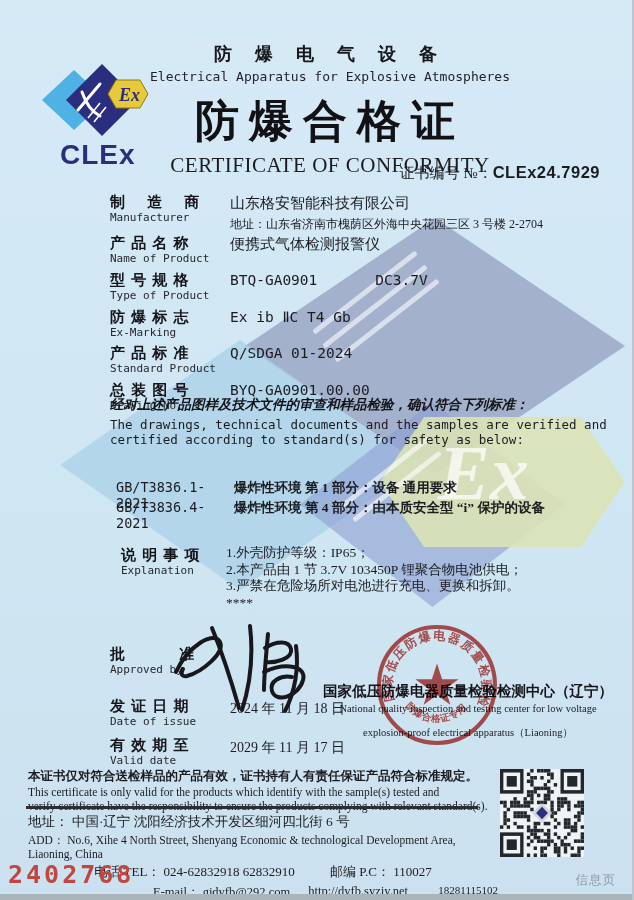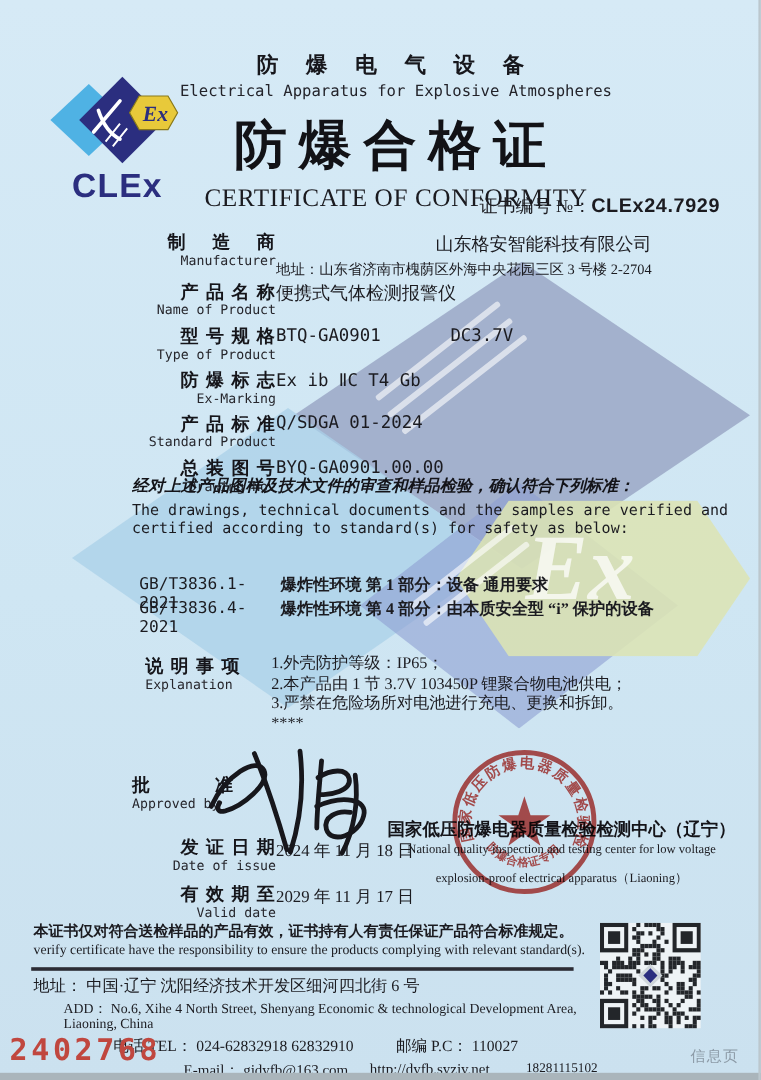--- a/index.html
+++ b/index.html
@@ -16,21 +16,21 @@
          color:rgba(255,255,255,.72);}
   
   #hdr{position:absolute;left:95px;top:42px;width:470px;text-align:center;z-index:2;}
   .h-cn{font-size:18px;font-weight:bold;letter-spacing:9px;color:#17171c;}
   .h-en{font-size:13px;font-family:"DejaVu Sans Mono",monospace;margin-top:3px;color:#23232a;}
   .h-big{font-size:44px;font-weight:bold;letter-spacing:10px;margin-top:8px;color:#121216;}
   .h-cert{font-size:21px;font-family:"Liberation Serif",serif;margin-top:2px;letter-spacing:.5px;}
   #certno{position:absolute;right:34px;top:163px;font-size:15px;z-index:2;font-family:"Liberation Serif",serif;}
   #certno b{font-family:"Liberation Sans",sans-serif;font-size:16.5px;letter-spacing:.5px;}
   
-  .frow{position:absolute;left:110px;display:flex;z-index:2;text-align:right;}
+  .frow{position:absolute;left:110px;display:flex;z-index:2;}
   .flabel{width:120px;flex:0 0 120px;}
   .lcn{font-size:15px;font-weight:bold;letter-spacing:1px;color:#15151a;white-space:nowrap;}
   .len{font-size:11px;font-family:"DejaVu Sans Mono",monospace;margin-top:-1px;color:#26262c;white-space:nowrap;}
   .fval{font-family:"Liberation Serif",serif;font-size:15px;padding-top:1px;white-space:nowrap;}
   .fval .mono{font-family:"DejaVu Sans Mono",monospace;font-size:14.5px;}
   .v2{font-size:12px;margin-top:3px;}
   .gap{display:inline-block;width:58px;}
   
   #statement{position:absolute;left:110px;top:396px;z-index:2;}
   #statement .s-cn{font-size:13.5px;font-weight:bold;color:#141419;font-style:italic;}
@@ -51,21 +51,21 @@
   #seal{position:absolute;left:374px;top:622px;z-index:4;opacity:.88;mix-blend-mode:multiply;}
   
   .dval{font-family:"Liberation Serif",serif;font-size:14px;padding-top:3px;}
   
   #disc{position:absolute;left:28px;top:768px;width:462px;z-index:2;}
   #disc .d-cn{font-size:12.5px;font-family:"Liberation Serif",serif;font-weight:600;}
   #disc .d-en{font-size:11.5px;font-family:"Liberation Serif",serif;line-height:13px;margin-top:1px;}
   #rule{position:absolute;left:26px;top:806px;width:452px;height:3px;background:#2c2c35;z-index:2;}
   #foot{position:absolute;left:28px;top:813px;width:470px;z-index:2;font-family:"Liberation Serif",serif;}
   #foot .f1{font-size:13.5px;}
-  #foot .f2{font-size:11.5px;margin-top:2px;margin-left:25px;}
+  #foot .f2{font-size:11.5px;margin-top:2px;}
   #foot .f3{font-size:13px;text-align:center;margin-top:3px;}
   #foot .f3 span{margin:0 16px;}
   #foot .f4{font-size:12.5px;display:flex;margin-left:125px;margin-top:3px;}
   #foot .f4 span{margin-right:18px;}
   #foot .f4 .fcode{margin-left:auto;margin-right:0;font-size:11px;}
   #qr{position:absolute;left:500px;top:769px;width:84px;height:88px;z-index:2;}
   #serial{position:absolute;left:8px;top:860px;z-index:2;color:#c0473f;
           font-family:"DejaVu Sans Mono",monospace;font-size:25px;font-weight:bold;letter-spacing:3px;}
   #pagelabel{position:absolute;right:18px;top:872px;z-index:2;color:#8c9aa6;font-size:12.5px;letter-spacing:1px;}
   #bottom-edge{position:absolute;left:0;bottom:0;width:634px;height:6px;background:#aab5bb;z-index:5;}
@@ -241,33 +241,34 @@
   <div class="frow" style="top:736px">
     <div class="flabel">
       <div class="lcn">有 效 期 至</div>
       <div class="len">Valid date</div>
     </div>
     <div class="dval">2029 年 11 月 17 日</div>
   </div>
 
   <div id="disc">
     <div class="d-cn">本证书仅对符合送检样品的产品有效，证书持有人有责任保证产品符合标准规定。</div>
+    <div class="d-en">This certificate is only valid for the products which identify with the sample(s) tested and</div>
     <div class="d-en">verify certificate have the responsibility to ensure the products complying with relevant standard(s).</div>
   </div>
   <div id="rule"></div>
 
   <div id="foot">
     <div class="f1">地址： 中国·辽宁 沈阳经济技术开发区细河四北街 6 号</div>
     <div class="f2">ADD： No.6, Xihe 4 North Street, Shenyang Economic &amp; technological Development Area, Liaoning, China</div>
     <div class="f3">
       <span>电话 TEL： 024-62832918 62832910</span>
       <span>邮编 P.C： 110027</span>
     </div>
     <div class="f4">
-      <span>E-mail： gjdyfb@163.com</span>
+      <span>E-mail： gjdyfb@292.com</span>
       <span>http://dyfb.syzjy.net</span>
       <span class="fcode">18281115102</span>
     </div>
   </div>
 
   <div id="qr"><svg width="84" height="88" viewBox="0 0 100 100" preserveAspectRatio="none">
         <rect width="100" height="100" fill="#eef3f6"></rect>
         <rect x="0.0" y="36.0" width="4.0" height="4.0" fill="#23262a"></rect>
         <rect x="0.0" y="64.0" width="4.0" height="4.0" fill="#23262a"></rect>
         <rect x="4.0" y="36.0" width="4.0" height="4.0" fill="#23262a"></rect>

